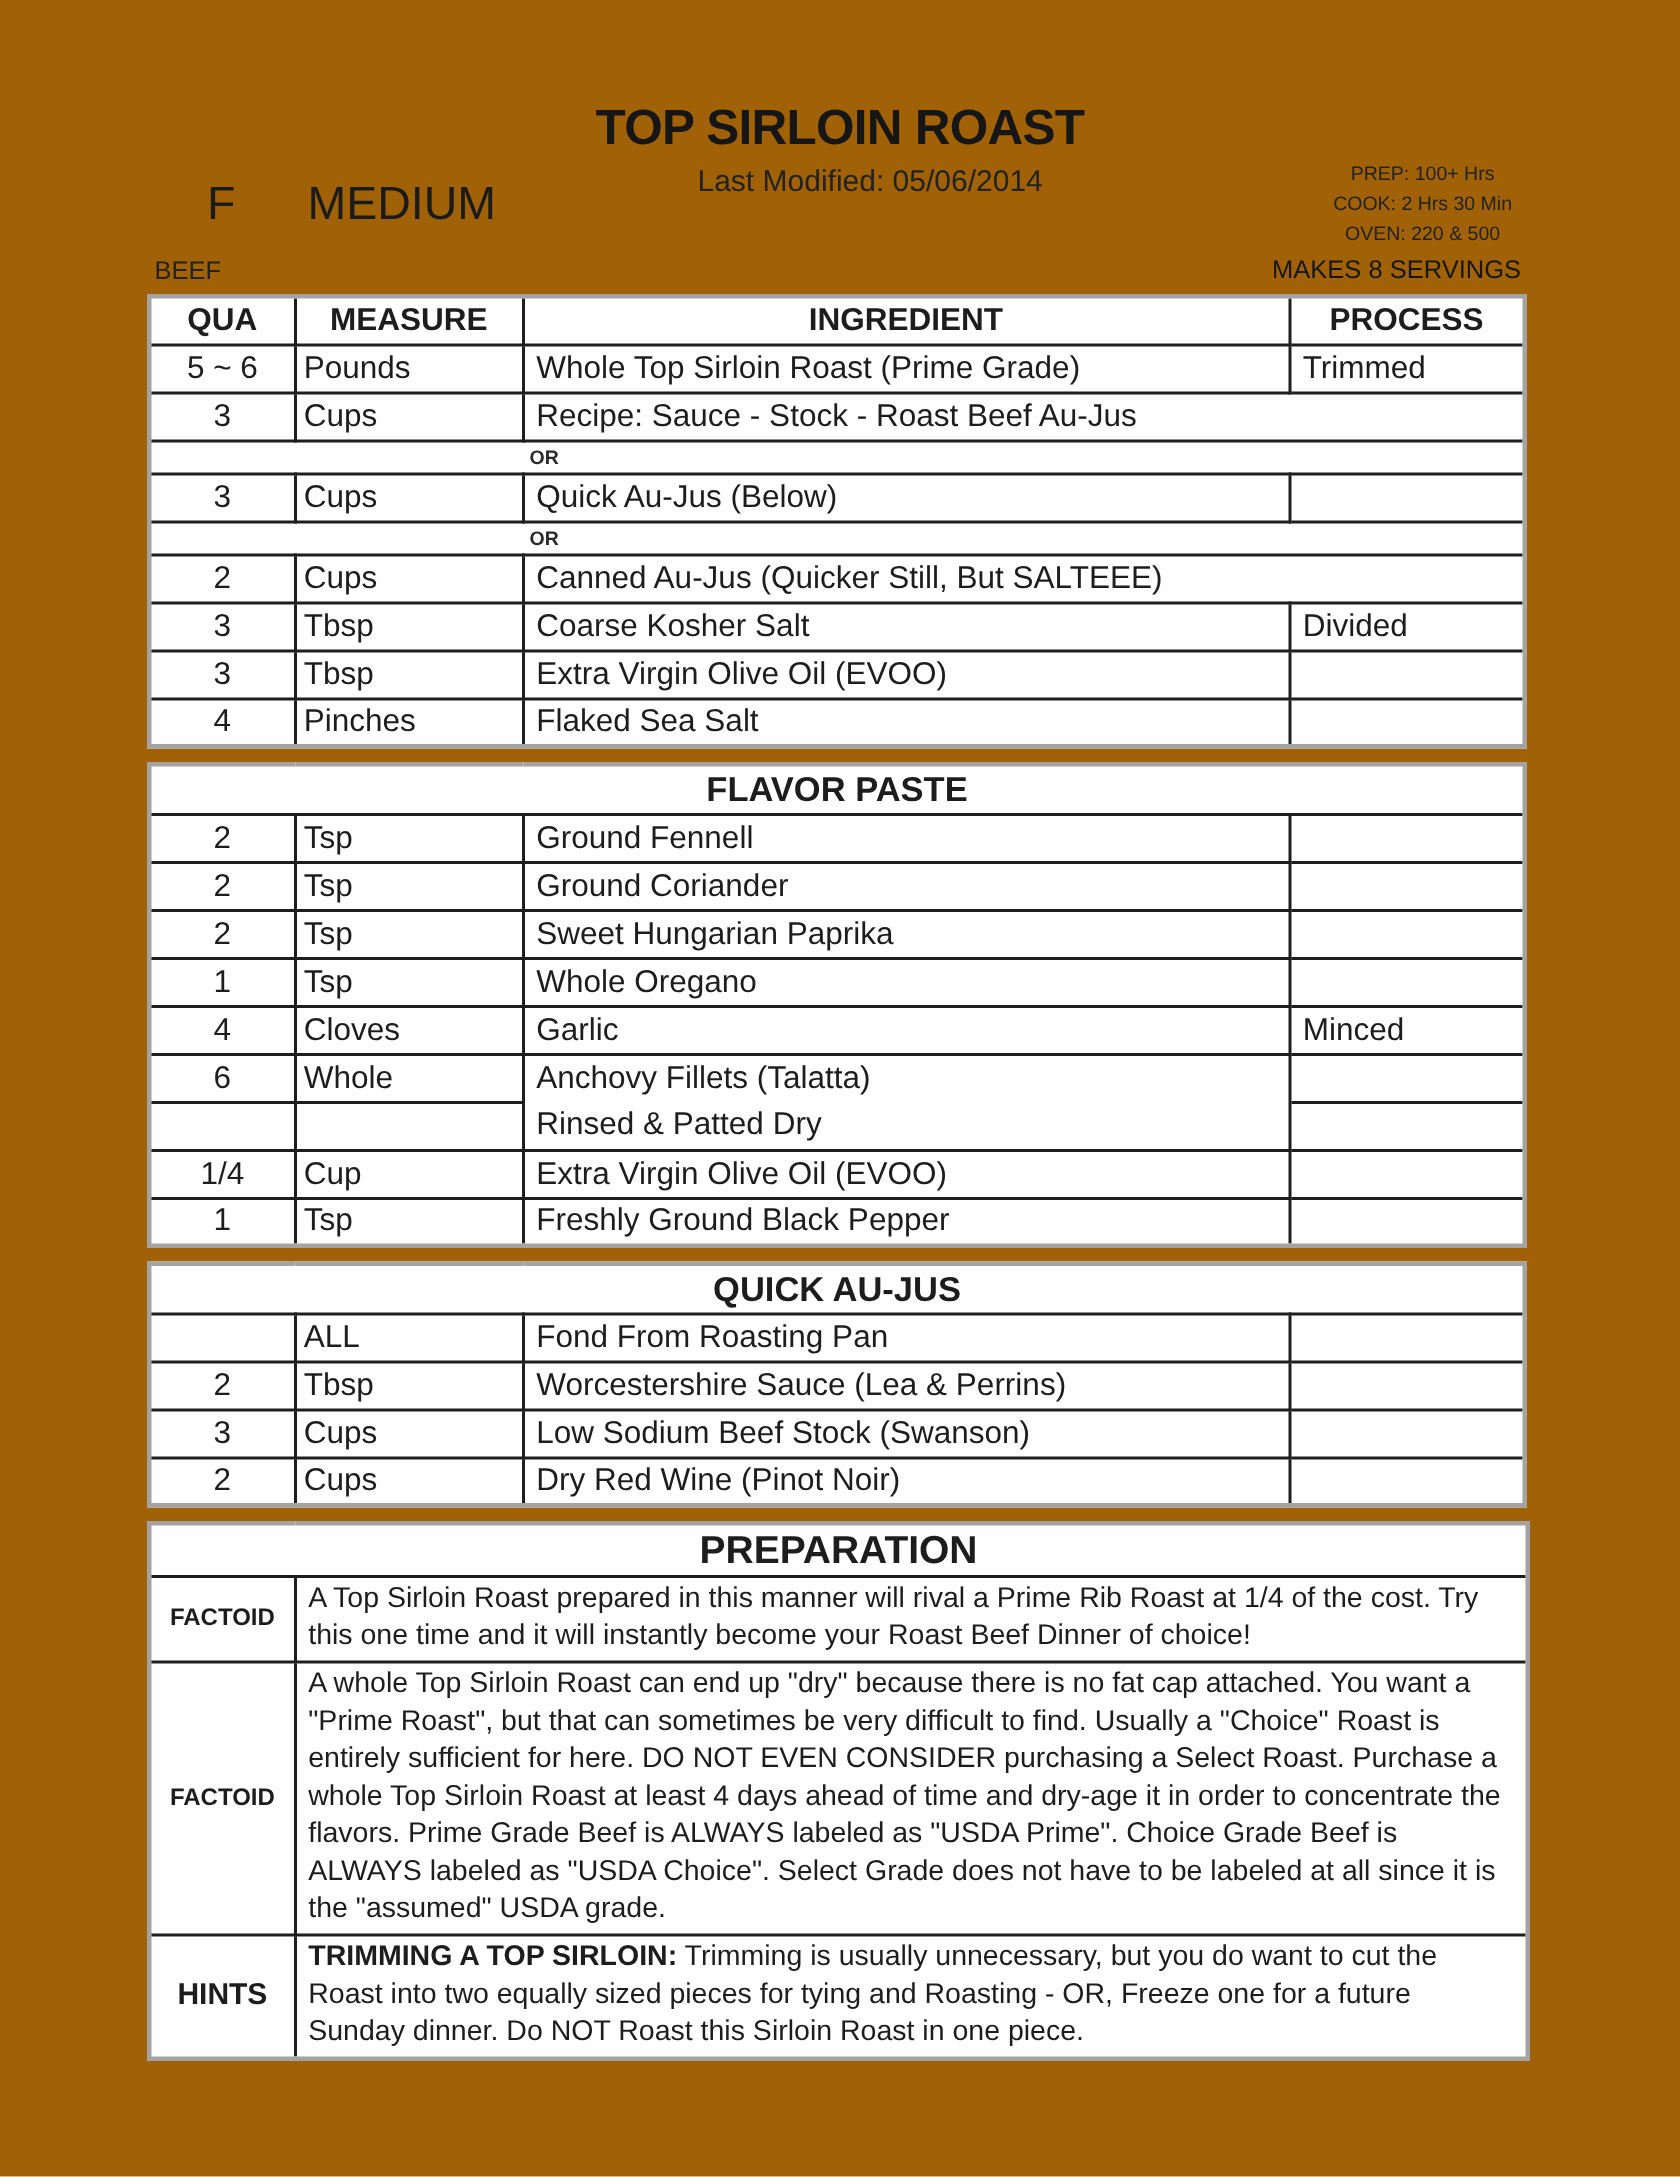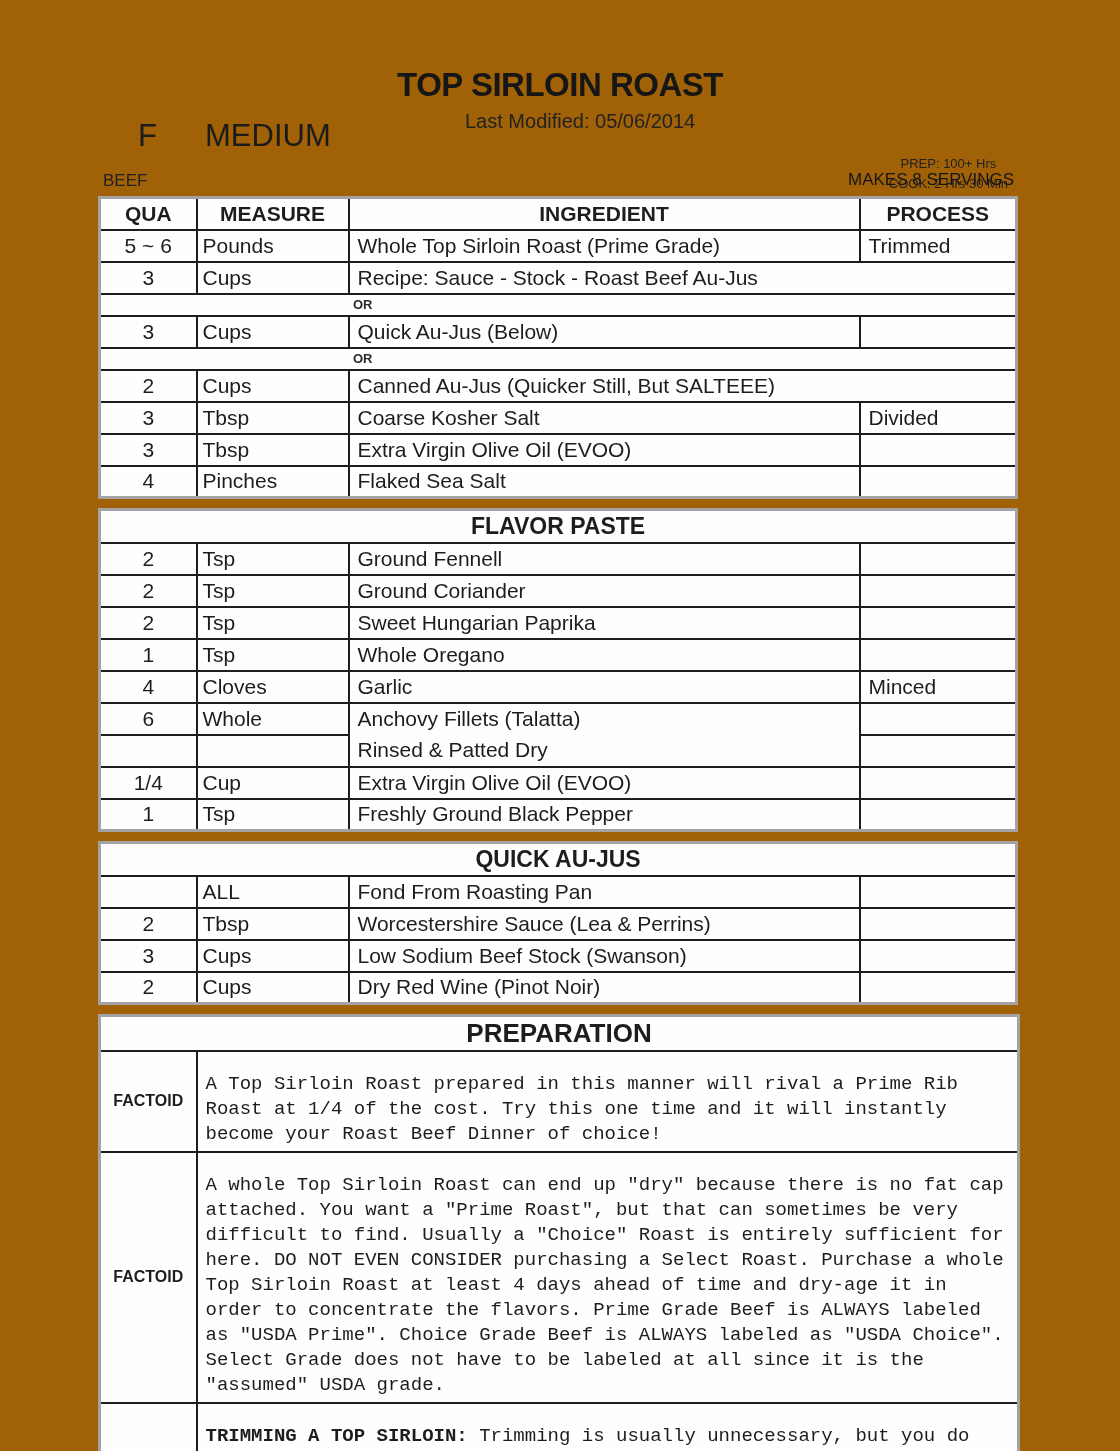--- a/index.html
+++ b/index.html
@@ -33,21 +33,20 @@
     font-size: 20px;
     color: #222;
   }
   .meta-block {
     position: absolute;
     top: 106px; right: 112px;
     text-align: center;
     font-size: 13px;
     line-height: 20px;
     color: #222;
-    margin-top: 48px;
   }
   .grade {
     position: absolute;
     top: 118px; left: 138px;
     font-size: 31px;
     color: #1b1b1b;
   }
   .doneness {
     position: absolute;
     top: 118px; left: 205px;
@@ -129,25 +128,24 @@
   td.prep-label {
     text-align: center;
     font-weight: bold;
     font-size: 16px;
     white-space: nowrap;
   }
   td.prep-label.hints { font-size: 20px; }
   td.prep-text {
     font-size: 19px;
     line-height: 25px;
-    padding: 20px 8px 4px 8px;
+    padding: 1px 8px 4px 8px;
     white-space: normal;
     text-align: left;
     color: #1d1d1d;
-    font-family: Liberation Mono, monospace;
   }
   td.prep-text .bold-lead { font-weight: bold; }
 </style>
 </head>
 <body>
 
 <div class="page">
 
   <div class="title">TOP SIRLOIN ROAST</div>
   <div class="last-modified">Last Modified: 05/06/2014</div>

